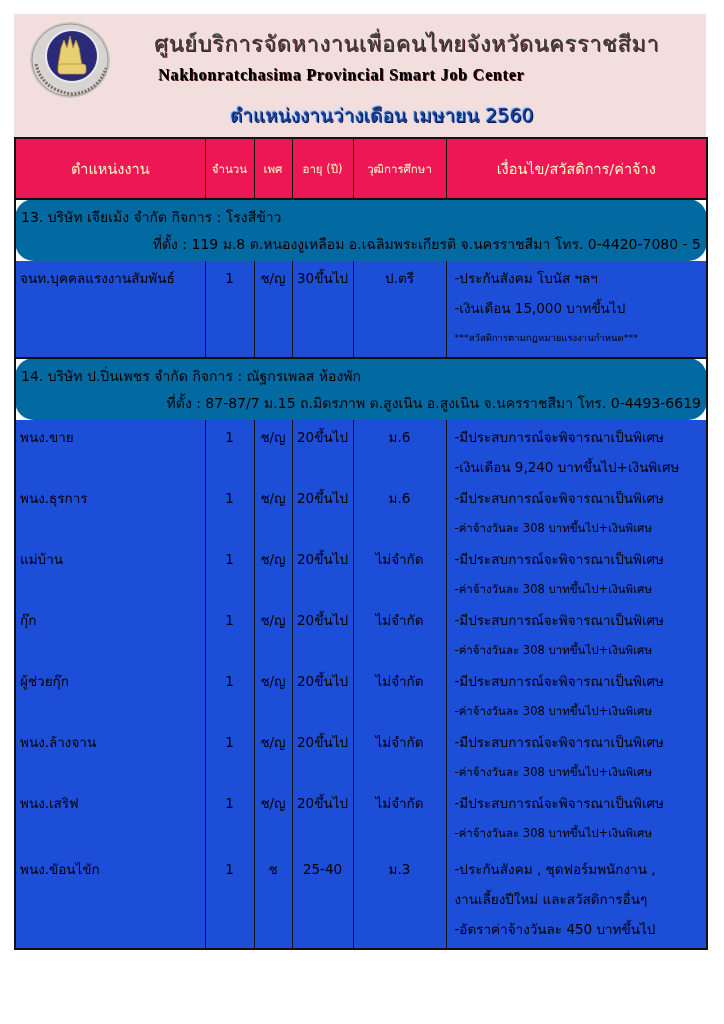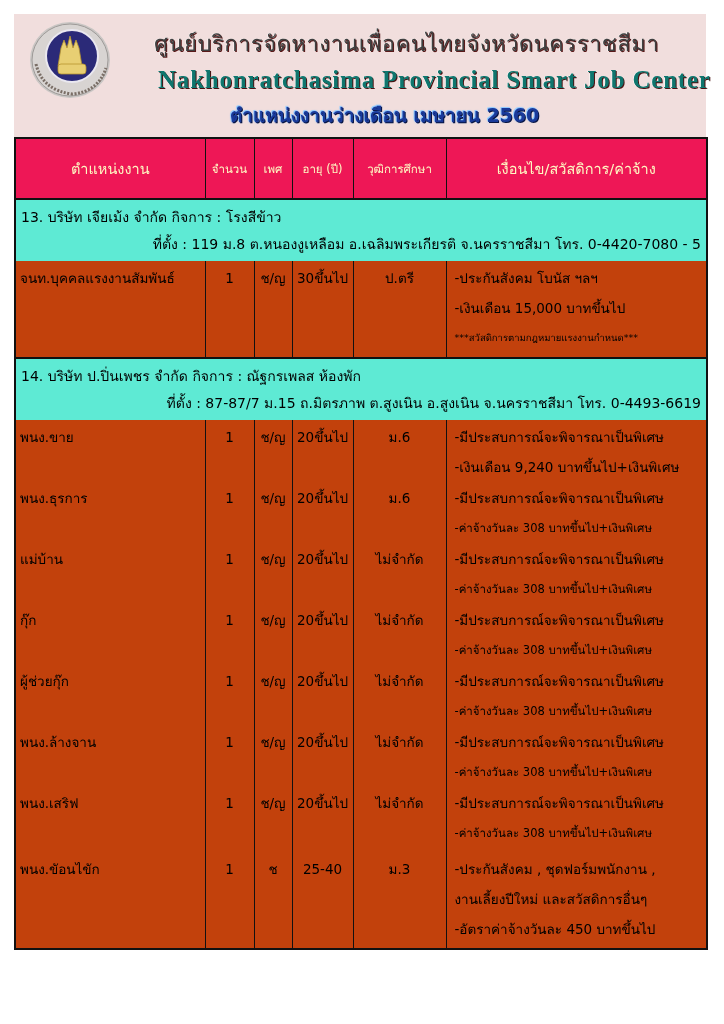--- a/index.html
+++ b/index.html
@@ -16,28 +16,28 @@
   .title-th {
     position: absolute; left: 140px; top: 12px; width: 540px;
     font-family: "DejaVu Serif", "Liberation Serif", serif;
     font-size: 22px; color: #404040; letter-spacing: 0.5px;
     text-shadow: 1px 1px 0 #5a1a1a, -0.5px -0.5px 0 #fff;
     white-space: nowrap;
   }
   .title-en {
     position: absolute; left: 144px; top: 52px; width: 540px;
     font-family: "Liberation Serif", "DejaVu Serif", serif;
-    font-size: 25px; font-weight: bold; color: #0f766e; letter-spacing: 0.8px;
+    font-size: 16px; font-weight: bold; color: #000000; letter-spacing: 0.8px;
     text-shadow: 1px 1px 0 #4a1010, -0.5px -0.5px 0 #fff;
     white-space: nowrap;
   }
   .title-month {
     position: absolute; left: 216px; top: 86px; width: 360px;
     font-family: "DejaVu Sans", sans-serif;
-    font-size: 19px; font-weight: bold; color: #1a3a9a;
+    font-size: 19px; font-weight: normal; color: #1a3a9a;
     text-shadow: 1px 1px 0 #0a1540, 0 0 2px #6fb0ff, -1px -1px 0 #9fd3ff;
     white-space: nowrap;
   }
 
   .jobs-table {
     position: absolute; left: 14px; top: 137px; width: 692px;
     border-collapse: collapse; table-layout: fixed;
     font-family: "DejaVu Sans", sans-serif;
   }
   .jobs-table td, .jobs-table th {
@@ -48,27 +48,27 @@
 
   .hdr th {
     background: #ee1756; color: #fef9c3; font-weight: normal;
     height: 61px; vertical-align: middle; text-align: center;
     border-bottom: 2px solid #111; font-size: 13px;
   }
   .hdr th.h-big { font-size: 14.5px; }
   .hdr th.h-small { font-size: 11.5px; }
 
   .company td {
-    background: #5eead4; border-top: 2px solid #111; border-bottom: 0;
-    padding: 4px 5px 0 5px; height: 62px; font-size: 14px; line-height: 27px;
+    background: #0369a1; border-top: 2px solid #111; border-bottom: 0;
+    padding: 4px 5px 0 5px; height: 62px; font-size: 14px; line-height: 27px; border-radius: 19px;
   }
   .company .addr { padding-left: 28px; white-space: nowrap; font-size: 14px; text-align: right; }
 
   .job td {
-    background: #c2410c; font-size: 13.5px; line-height: 30px; padding: 1px 3px 0 3px;
+    background: #1d4ed8; font-size: 13.5px; line-height: 30px; padding: 1px 3px 0 3px;
   }
   .job td.c { text-align: center; }
   .job td.pos { padding-left: 4px; }
   .job td.cond { padding-left: 8px; white-space: nowrap; }
   .cond .line { display: block; }
   .cond .line.small { font-size: 11.5px; }
   .cond .line.tiny { font-size: 9.5px; }
   .job.first td { padding-top: 2px; }
   .job.last td { padding-bottom: 4px; }
 </style>

